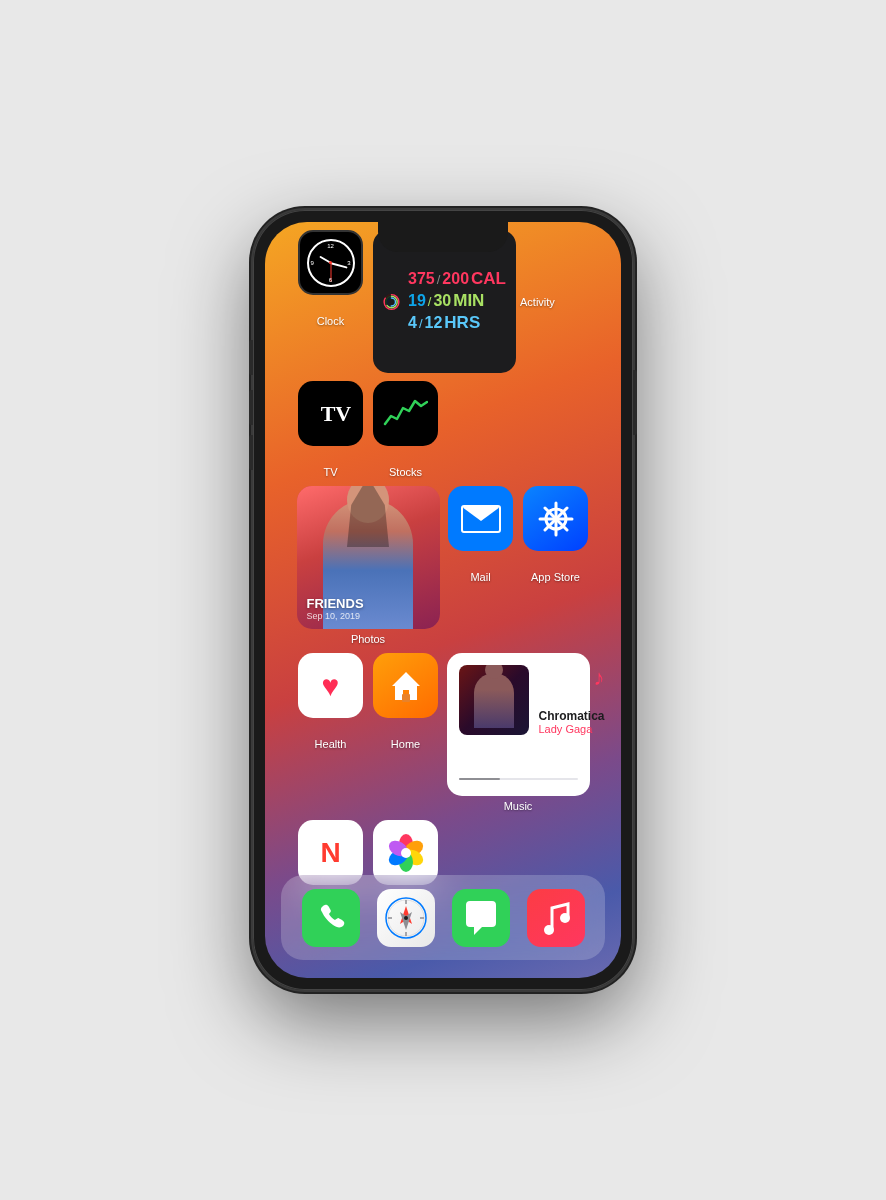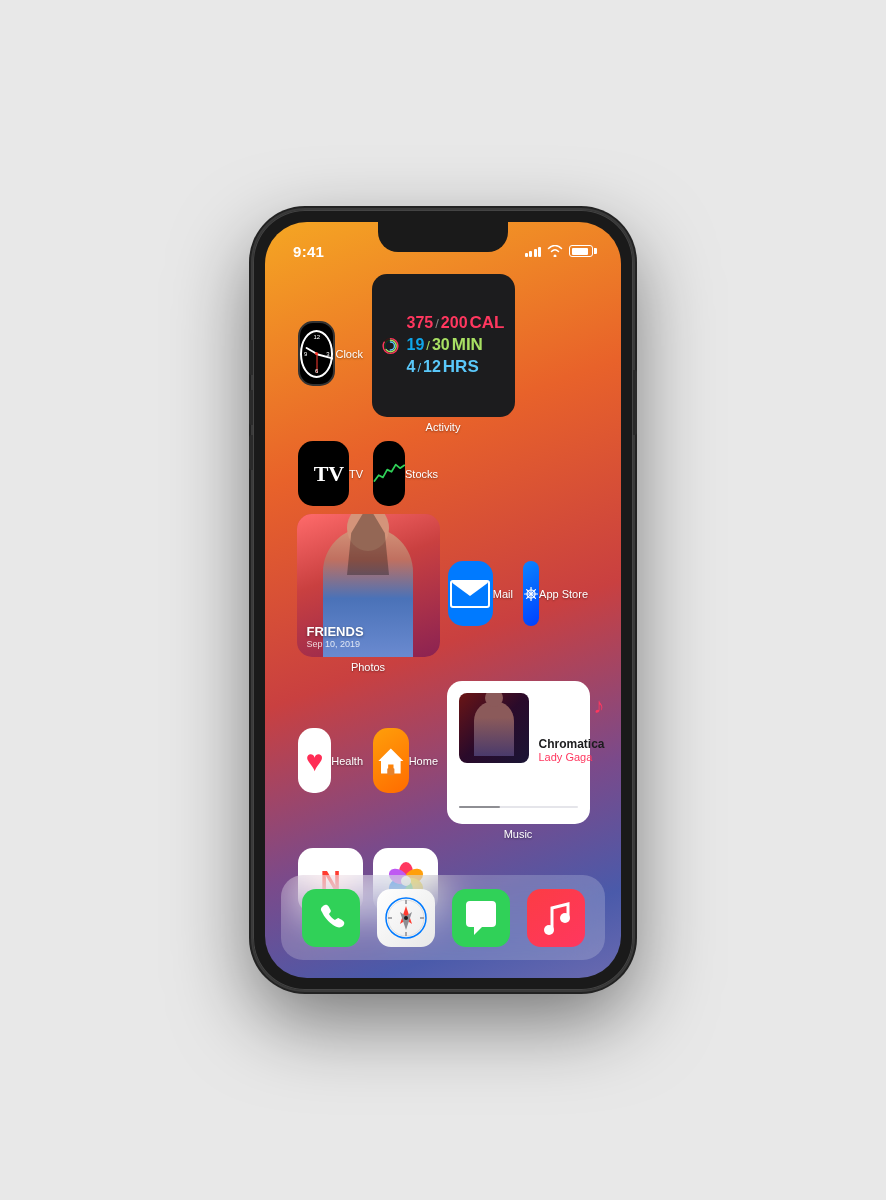--- a/index.html
+++ b/index.html
@@ -135,23 +135,23 @@
     
     .home-content {
       padding: 8px 16px 0;
       display: flex;
       flex-direction: column;
       gap: 0;
     }
 
     .app-icon-wrap {
       display: flex;
-      flex-direction: row;
-      align-items: center;
-      gap: 0;
+      flex-direction: column;
+      align-items: center;
+      gap: 20px;
       cursor: pointer;
     }
 
     .app-icon {
       width: 65px;
       height: 65px;
       border-radius: 15px;
       display: flex;
       align-items: center;
       justify-content: center;
@@ -569,39 +569,20 @@
     .rings-svg { width: 60px; height: 60px; }
   </style>
 </head>
 <body>
 
 <div class="phone-outer">
   <div class="phone-screen">
 
     <div class="notch"></div>
 
-    <div class="status-bar">
-      <span class="status-time">9:41</span>
-      <div class="status-icons">
-        <div class="signal-bars">
-          <div class="signal-bar" style="height:4px"></div>
-          <div class="signal-bar" style="height:6px"></div>
-          <div class="signal-bar" style="height:8px"></div>
-          <div class="signal-bar" style="height:10px"></div>
-        </div>
-        <svg width="16" height="12" viewBox="0 0 16 12">
-          <path d="M8 9.5a1.5 1.5 0 100 3 1.5 1.5 0 000-3z" fill="white"></path>
-          <path d="M4.5 6.5C5.7 5.3 6.8 4.7 8 4.7s2.3.6 3.5 1.8" stroke="white" stroke-width="1.5" fill="none" stroke-linecap="round"></path>
-          <path d="M1.5 3.5C3.5 1.5 5.6 0.5 8 0.5s4.5 1 6.5 3" stroke="white" stroke-width="1.5" fill="none" stroke-linecap="round"></path>
-        </svg>
-        <div class="battery-icon">
-          <div class="battery-fill"></div>
-        </div>
-      </div>
-    </div>
 
     <div class="home-content">
 
       <div class="row-wrapper">
         <div class="four-col">
 
           <div class="app-icon-wrap">
             <div class="app-icon icon-clock">
               <div class="clock-face">
                 <div class="clock-hand-hour"></div>
@@ -611,21 +592,21 @@
                 <span style="position:absolute;top:2px;left:50%;transform:translateX(-50%);font-size:6px;color:white;">12</span>
                 <span style="position:absolute;right:2px;top:50%;transform:translateY(-50%);font-size:6px;color:white;">3</span>
                 <span style="position:absolute;bottom:2px;left:50%;transform:translateX(-50%);font-size:6px;color:white;">6</span>
                 <span style="position:absolute;left:2px;top:50%;transform:translateY(-50%);font-size:6px;color:white;">9</span>
               </div>
             </div>
             <span class="app-label">Clock</span>
           </div>
 
 
-          <div style="grid-column: span 2; display:flex; flex-direction:column; align-items:center; gap:4px;">
+          <div style="grid-column: span 2; display:flex; flex-direction:row; align-items:center; gap:4px;">
             <div class="widget-activity">
 
               <svg class="rings-svg" viewBox="0 0 60 60">
 
                 <circle cx="30" cy="30" r="26" fill="none" stroke="#3a1515" stroke-width="5"></circle>
                 <circle cx="30" cy="30" r="26" fill="none" stroke="#ff375f" stroke-width="5" stroke-dasharray="136 163" stroke-dashoffset="0" stroke-linecap="round" transform="rotate(-90 30 30)"></circle>
 
                 <circle cx="30" cy="30" r="20" fill="none" stroke="#1a3a1a" stroke-width="5"></circle>
                 <circle cx="30" cy="30" r="20" fill="none" stroke="#a8e063" stroke-width="5" stroke-dasharray="79 125" stroke-dashoffset="0" stroke-linecap="round" transform="rotate(-90 30 30)"></circle>
 

